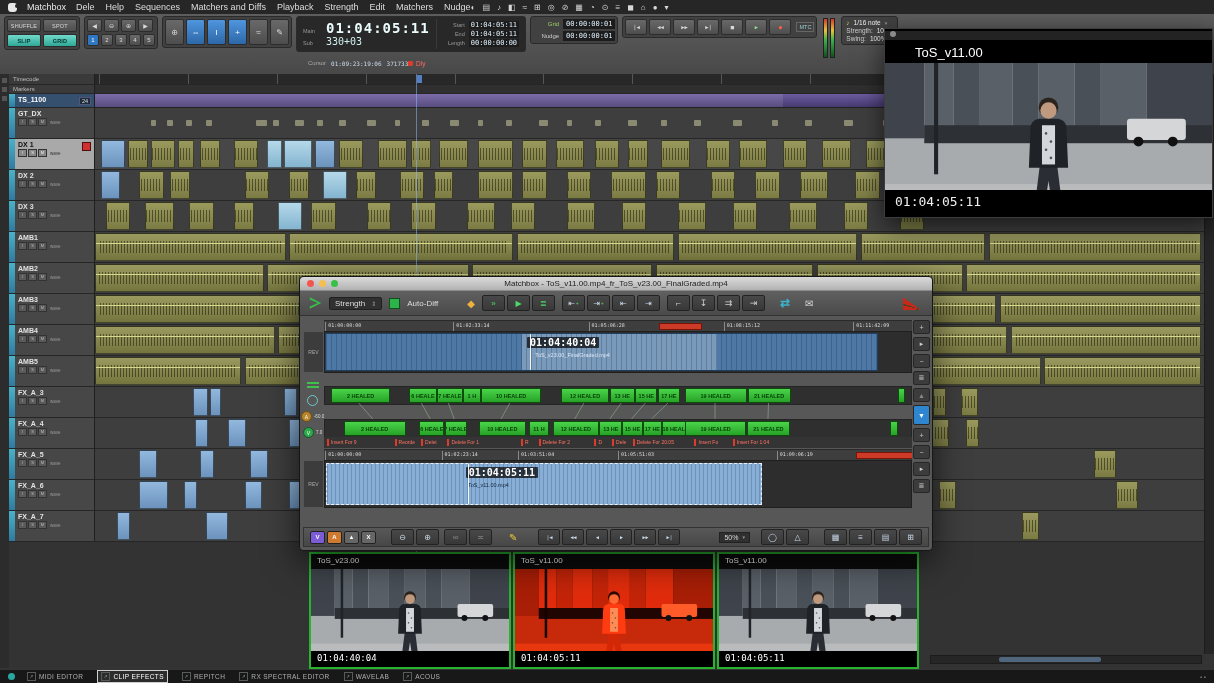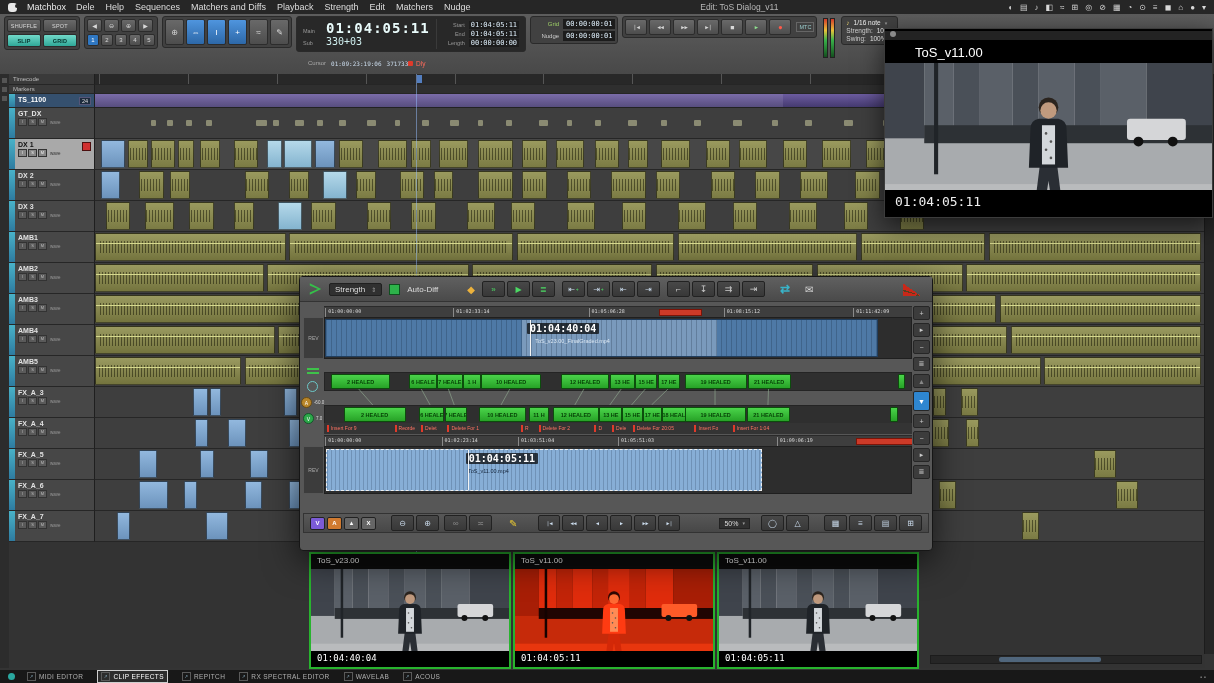--- a/index.html
+++ b/index.html
@@ -237,21 +237,20 @@
           <span class="mb-item">Help</span>
           <span class="mb-item">Sequences</span>
           <span class="mb-item">Matchers and Diffs</span>
           <span class="mb-item">Playback</span>
           <span class="mb-item">Strength</span>
           <span class="mb-item">Edit</span>
           <span class="mb-item">Matchers</span>
           <span class="mb-item">Nudge</span>
         </span>
     </div>
-    <div class="mb-center">Edit: ToS Dialog_v11</div>
     <div id="menu-status-icons">
         <span class="mb-ico">◐</span>
         <span class="mb-ico">▤</span>
         <span class="mb-ico">♪</span>
         <span class="mb-ico">◧</span>
         <span class="mb-ico">≈</span>
         <span class="mb-ico">⊞</span>
         <span class="mb-ico">◎</span>
         <span class="mb-ico">⊘</span>
         <span class="mb-ico">▦</span>
@@ -797,20 +796,26 @@
 
     <div id="v-scroll">
         <div class="vthumb"></div>
       </div>
     <div id="h-scroll">
         <div class="hthumb"></div>
       </div>
   </div>
 
   <div id="matchbox">
+    <div class="mbx-titlebar">
+      <span class="tl r"></span>
+      <span class="tl y"></span>
+      <span class="tl g"></span>
+      <div class="mbx-title">Matchbox - ToS_v11.00.mp4_fr_ToS_v23.00_FinalGraded.mp4</div>
+    </div>
     <div class="mbx-toolbar">
       <span class="mbx-logo"></span>
       <span class="mbx-dd">
           <span>Strength</span>
           <span class="dd-ar">⇕</span>
         </span>
       <span class="mbx-chk"></span>
       <span class="mbx-lbl">Auto-Diff</span>
       <span class="mbx-dia">◆</span>
       <span id="mbx-actions">

